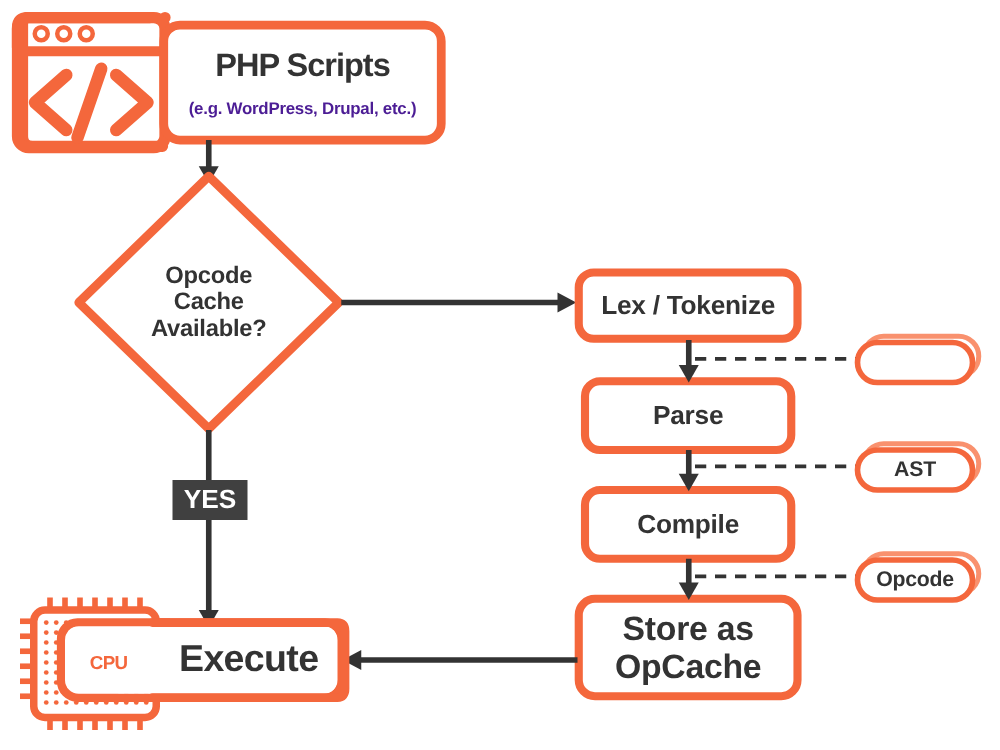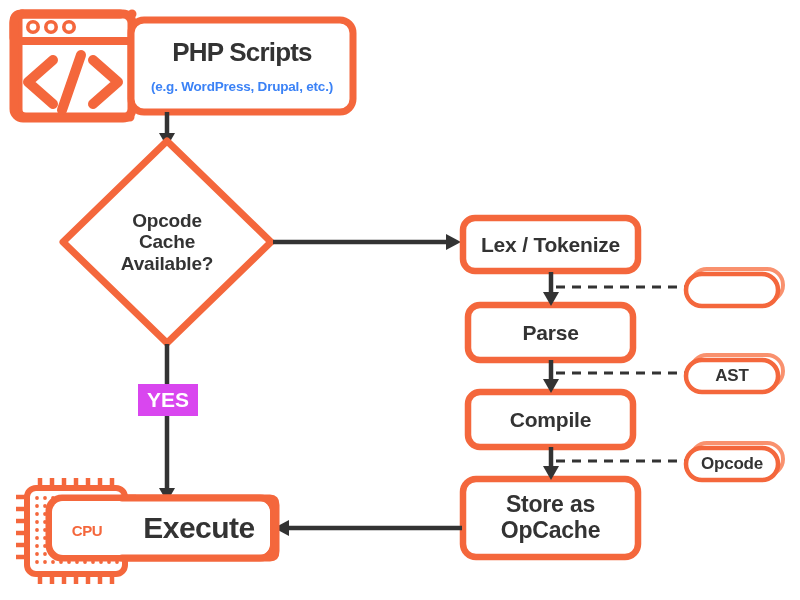--- a/index.html
+++ b/index.html
@@ -29,26 +29,26 @@
     display: flex;
     align-items: center;
     justify-content: center;
     text-align: center;
     color: #333333;
     font-weight: bold;
     pointer-events: none;
     line-height: 1.12;
   }
   .box-label { font-size: 21px; letter-spacing: -0.2px; }
-  .box-label-2 { font-size: 23px; letter-spacing: -0.2px; }
+  .box-label-2 { font-size: 27px; letter-spacing: -0.2px; }
   .diamond-label { font-size: 19px; letter-spacing: -0.2px; }
   .pill-label { font-size: 17px; letter-spacing: -0.2px; }
   .exec-label { font-size: 30px; letter-spacing: -0.5px; }
   .title-main { font-size: 26px; letter-spacing: -0.8px; color: #333333; font-weight: bold; }
-  .title-sub { font-size: 13.5px; letter-spacing: -0.2px; color: #3b82f6; font-weight: bold; }
+  .title-sub { font-size: 13.5px; letter-spacing: -0.2px; color: #4c1d95; font-weight: bold; }
   .badge {
     position: absolute;
     display: flex;
     align-items: center;
     justify-content: center;
     color: #ffffff;
     font-weight: bold;
     font-size: 21px;
     letter-spacing: 0px;
   }
@@ -259,21 +259,21 @@
     <span class="title-sub">(e.g. WordPress, Drupal, etc.)</span>
   </div>
 
   <div class="node-text diamond-label" style="left:87px; top:200px; width:160px; height:84px; flex-direction:column;">
     <span>Opcode</span>
     <span>Cache</span>
     <span>Available?</span>
   </div>
 
 
-  <div class="badge" style="left:138px; top:384px; width:60px; height:32px; background:#d946ef;">
+  <div class="badge" style="left:138px; top:384px; width:60px; height:32px; background:#404040;">
     <span>YES</span>
   </div>
 
   <div class="node-text box-label" style="left:463px; top:218px; width:175px; height:53px;">
     <span>Lex / Tokenize</span>
   </div>
   <div class="node-text box-label" style="left:468px; top:305px; width:165px; height:55px;">
     <span>Parse</span>
   </div>
   <div class="node-text box-label" style="left:468px; top:392px; width:165px; height:55px;">

